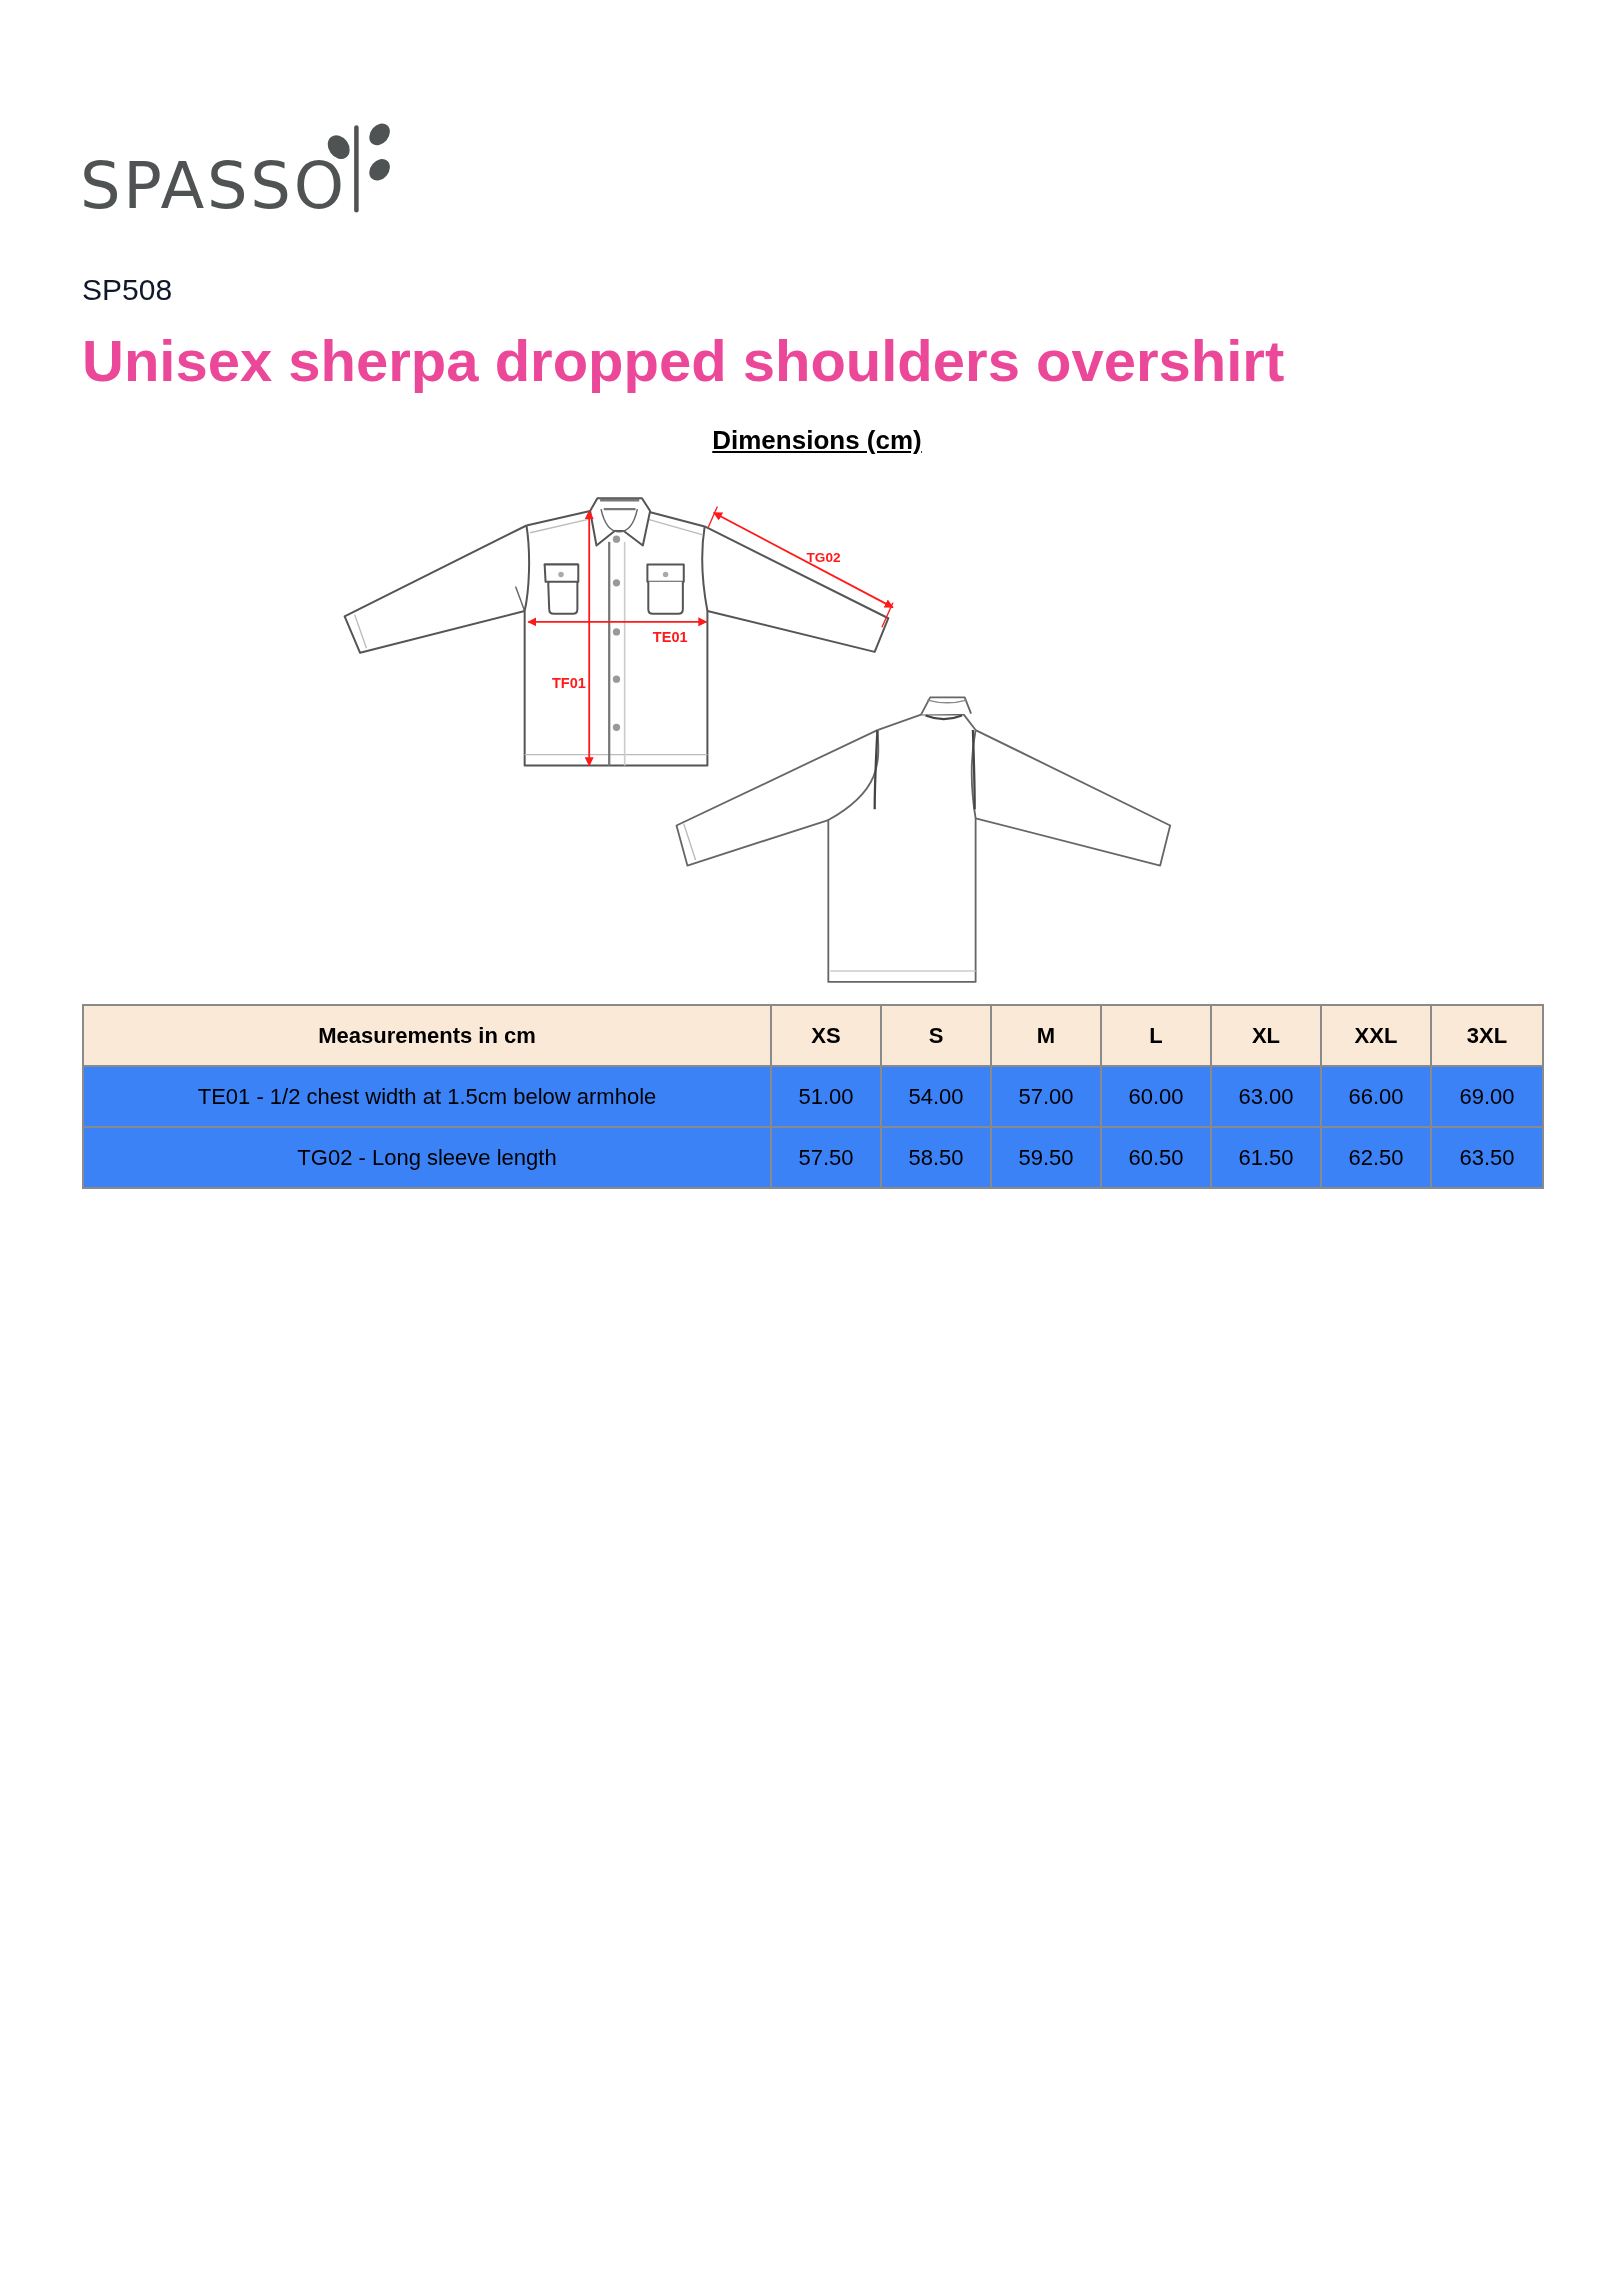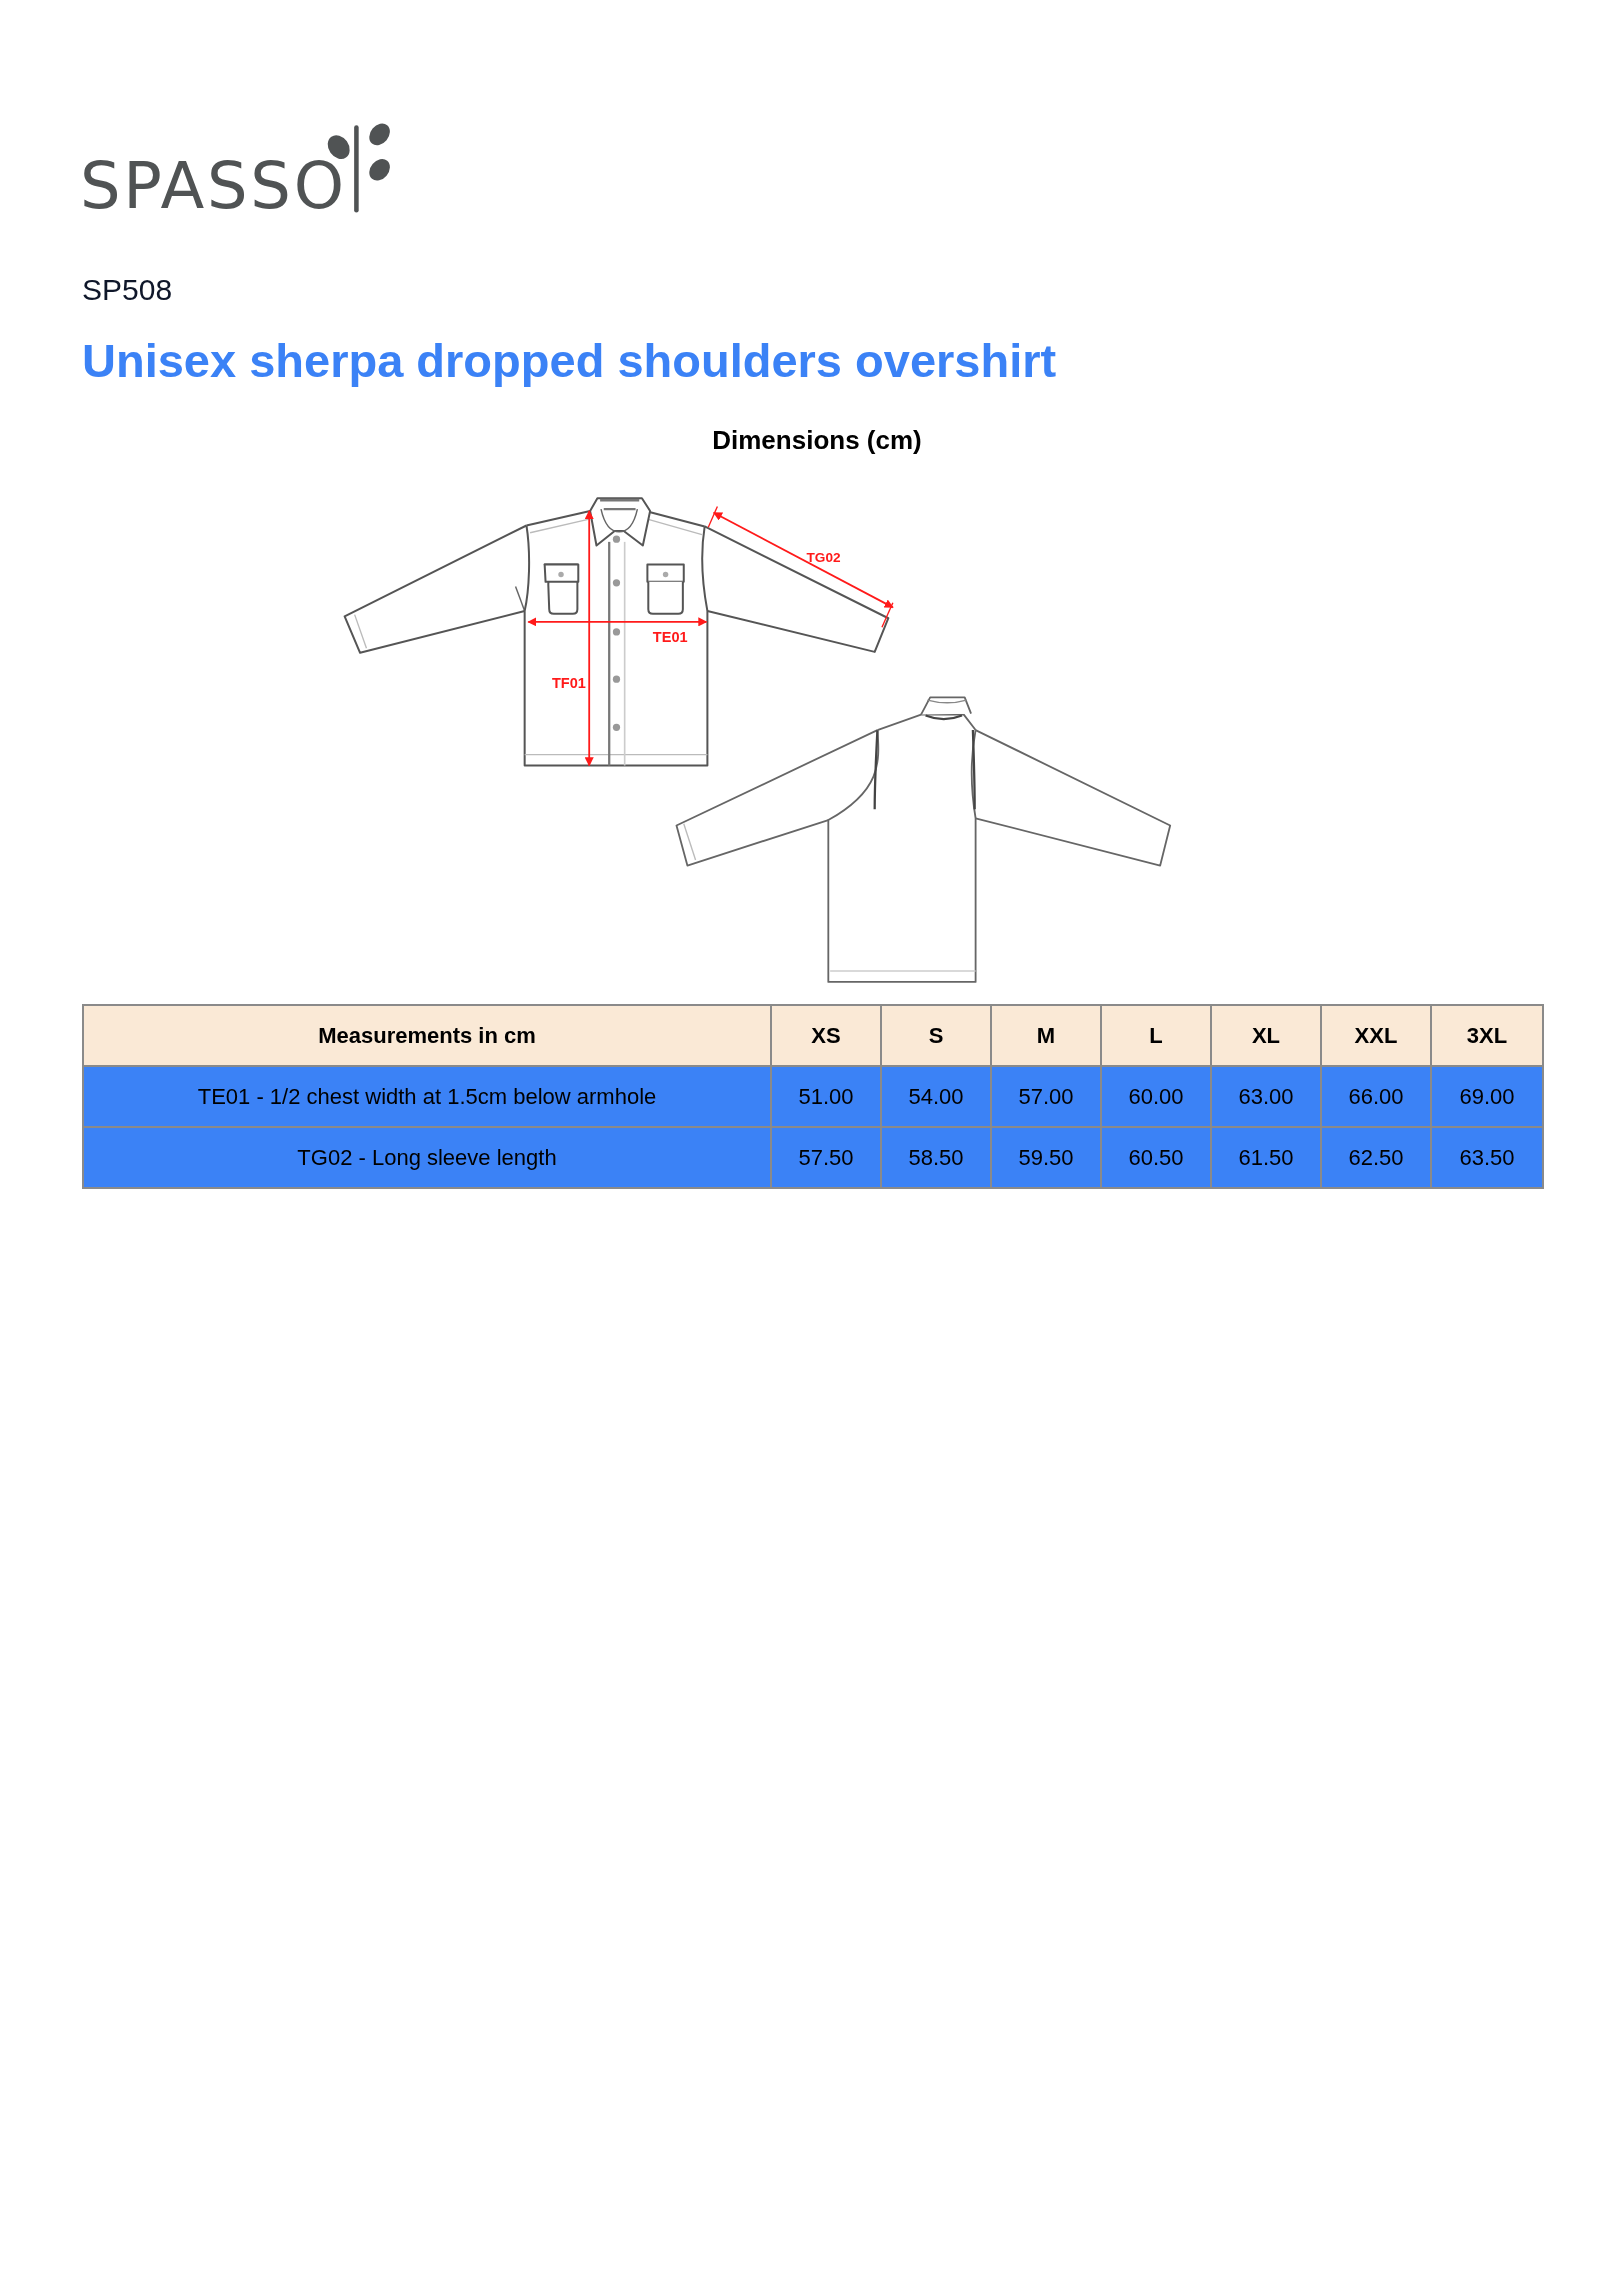--- a/index.html
+++ b/index.html
@@ -43,35 +43,36 @@
       left: 82px;
       top: 272px;
       font-size: 30px;
       line-height: 36px;
       color: #0f172a;
     }
     .product-title {
       position: absolute;
       left: 82px;
       top: 335px;
-      font-size: 47px;
+      font-size: 58px;
       line-height: 51px;
       font-weight: bold;
-      color: #3b82f6;
+      color: #ec4899;
       white-space: nowrap;
     }
     .dimensions-heading {
       position: absolute;
       left: 0;
       width: 1623px;
       top: 424px;
       text-align: center;
       font-size: 26px;
       line-height: 33px;
       font-weight: bold;
+      text-decoration: underline;
     }
     .dimensions-heading span { position: relative; left: 5.5px; }
     .illustration {
       position: absolute;
       left: 0;
       top: 0;
     }
     .size-table {
       position: absolute;
       left: 82px;

